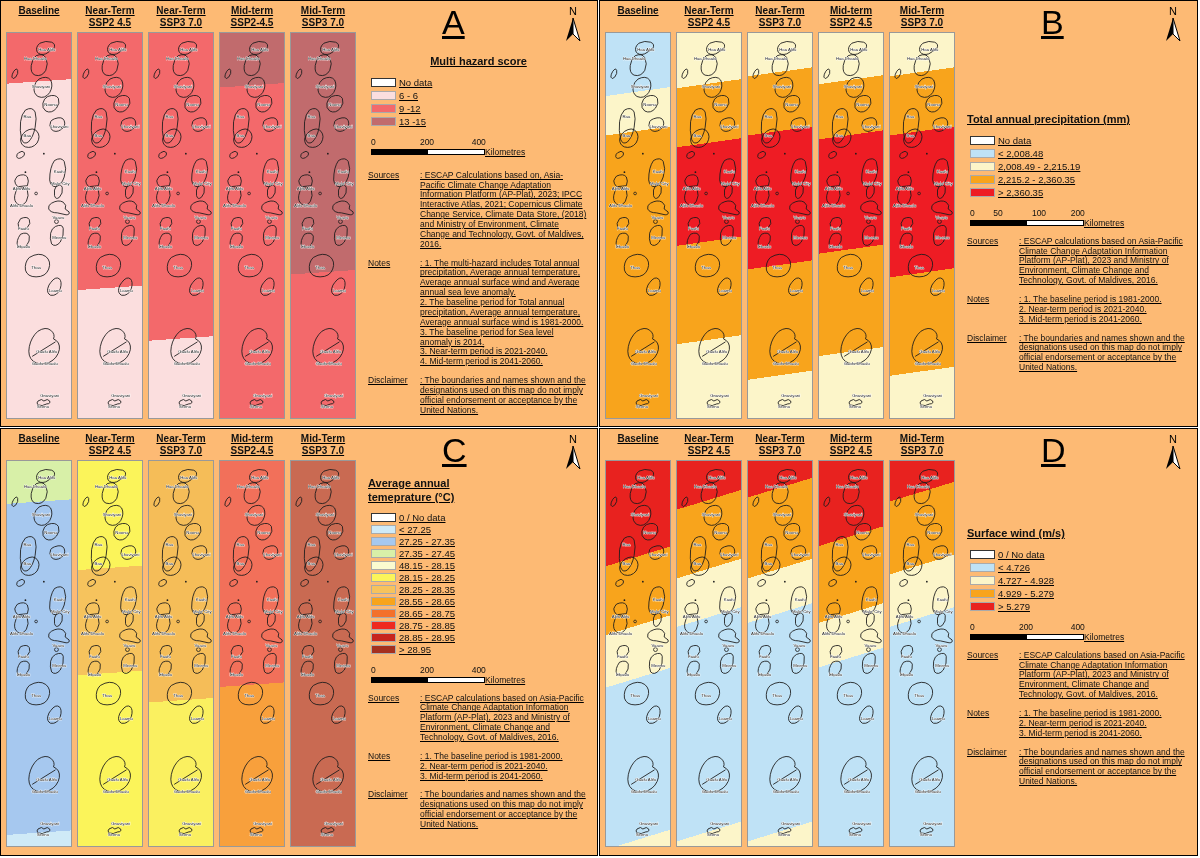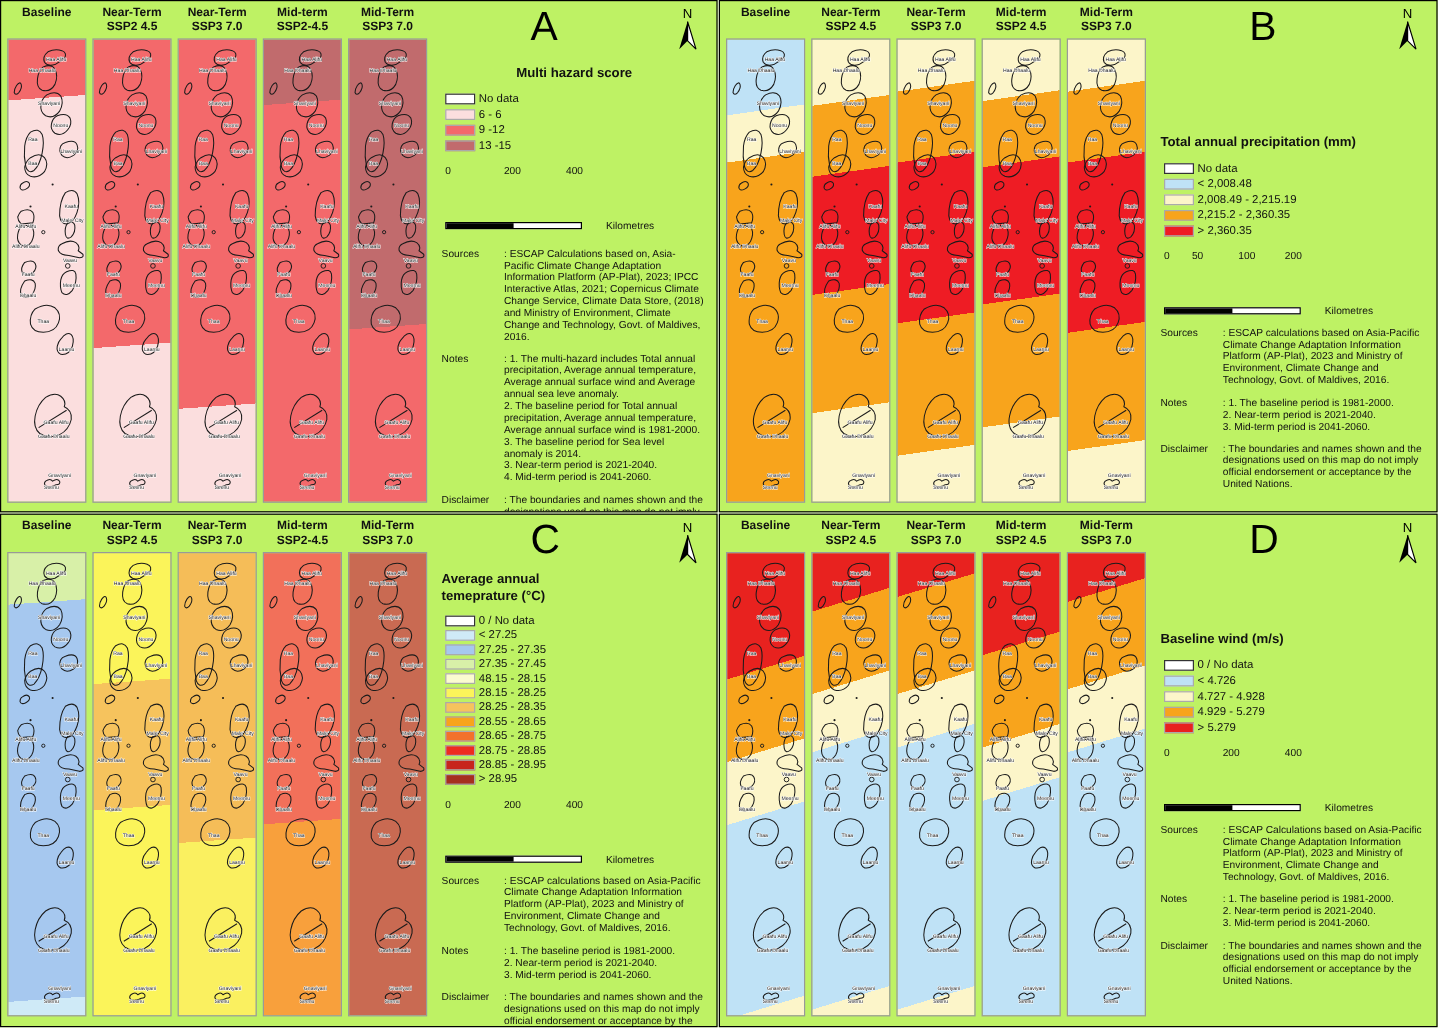--- a/index.html
+++ b/index.html
@@ -1,38 +1,38 @@
 <!DOCTYPE html>
 <html><head>
 <meta charset="utf-8">
 <style>
   html,body{margin:0;padding:0;background:#fff;font-family:"Liberation Sans",sans-serif;}
   .figure{position:relative;width:1200px;height:858px;background:#fff;display:grid;
     grid-template-columns:598px 599px;grid-template-rows:427px 428px;gap:1px;box-sizing:border-box;}
-  .panel{background:#bef264;border:1.5px solid #000;box-sizing:border-box;display:flex;padding:4px 2px 2px 5px;overflow:hidden;}
+  .panel{background:#fdba74;border:1.5px solid #000;box-sizing:border-box;display:flex;padding:4px 2px 2px 5px;overflow:hidden;text-decoration:underline;}
   .maps{display:flex;gap:5px;flex:none;}
   .map-col{width:66px;display:flex;flex-direction:column;flex:none;}
   .col-header{height:27px;text-align:center;font-weight:bold;font-size:10px;line-height:1.2;color:#111;}
   .map-strip{height:385px;border:1px solid #999;position:relative;overflow:hidden;}
   .map-strip svg{position:absolute;left:0;top:0;}
   .rightcol{flex:1;position:relative;padding:0 6px 0 12px;display:flex;flex-direction:column;}
   .letter-row{display:flex;justify-content:space-between;align-items:flex-start;height:40px;flex:none;}
   .panel-letter{font-size:34px;color:#000;margin-left:74px;line-height:1.0;}
   .north{margin-right:4px;}
   .legend{flex:none;}
   .legend-title{font-weight:bold;font-size:11px;color:#111;line-height:1.25;}
   .legend-items{margin-top:7px;}
   .legend-item{display:flex;align-items:center;height:13px;gap:3px;margin-left:3px;}
   .swatch{width:25px;height:9px;flex:none;border:0.5px solid #aaa;box-sizing:border-box;}
   .swatch.outlined{border:1.6px solid #333;background:#fff;}
   .legend-label{font-size:9.5px;color:#111;}
   .scalebar{margin:9px 0 0 3px;position:relative;font-size:8.5px;color:#111;flex:none;}
   .sb-ticks{position:relative;height:10px;width:112px;}
   .sb-tick{position:absolute;transform:translateX(-50%);}
-  .sb-row{display:flex;align-items:center;gap:20px;margin-top:36px;}
+  .sb-row{display:flex;align-items:center;gap:0;}
   .sb-bar{width:112px;height:4px;border:1px solid #000;position:relative;background:#fff;box-sizing:content-box;flex:none;}
   .sb-fill{position:absolute;left:0;top:0;bottom:0;width:50%;background:#000;}
   .info{flex:none;}
   .info-row{display:flex;margin-top:9px;font-size:8.5px;line-height:1.16;color:#111;}
   .info-label{width:52px;flex:none;}
   .info-text{flex:1;white-space:pre-line;padding-right:2px;}
   .panel-A .legend{margin-top:10px;text-align:center;}
   .panel-B .legend{margin-top:68px;}
   .panel-C .legend{margin-top:4px;}
   .panel-D .legend{margin-top:54px;}
@@ -1417,21 +1417,21 @@
       <div class="rightcol">
         <div class="letter-row">
           <div class="panel-letter">D</div>
           <svg viewBox="0 0 24 40" width="24" height="40" class="north">
             <text x="12" y="10" text-anchor="middle" font-size="11" fill="#000" font-family="&quot;Liberation Sans&quot;,sans-serif">N</text>
             <polygon points="12,13 5,36 12,29" fill="#000"></polygon>
             <polygon points="12,13 19,36 12,29" fill="#fff" stroke="#000" stroke-width="1"></polygon>
           </svg>
         </div>
         <div class="legend">
-          <div class="legend-title">Baseline wind (m/s)</div>
+          <div class="legend-title">Surface wind (m/s)</div>
           <div class="legend-items">
             <div class="legend-item">
               <div class="swatch outlined"></div>
               <div class="legend-label">0 / No data</div>
             </div>
             <div class="legend-item">
               <div class="swatch" style="background: rgb(191, 226, 246);"></div>
               <div class="legend-label">&lt; 4.726</div>
             </div>
             <div class="legend-item">

